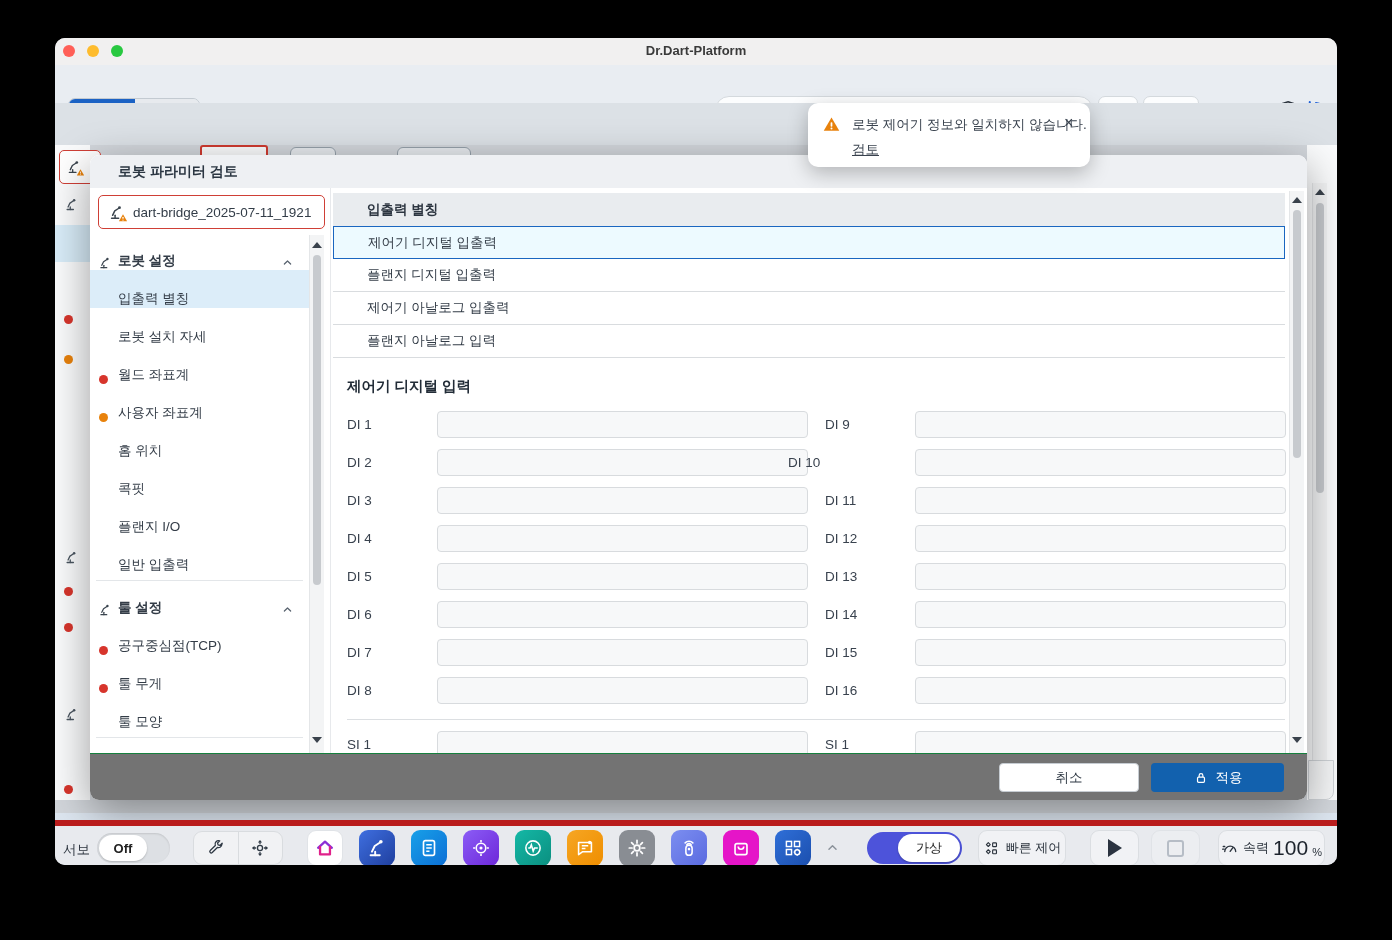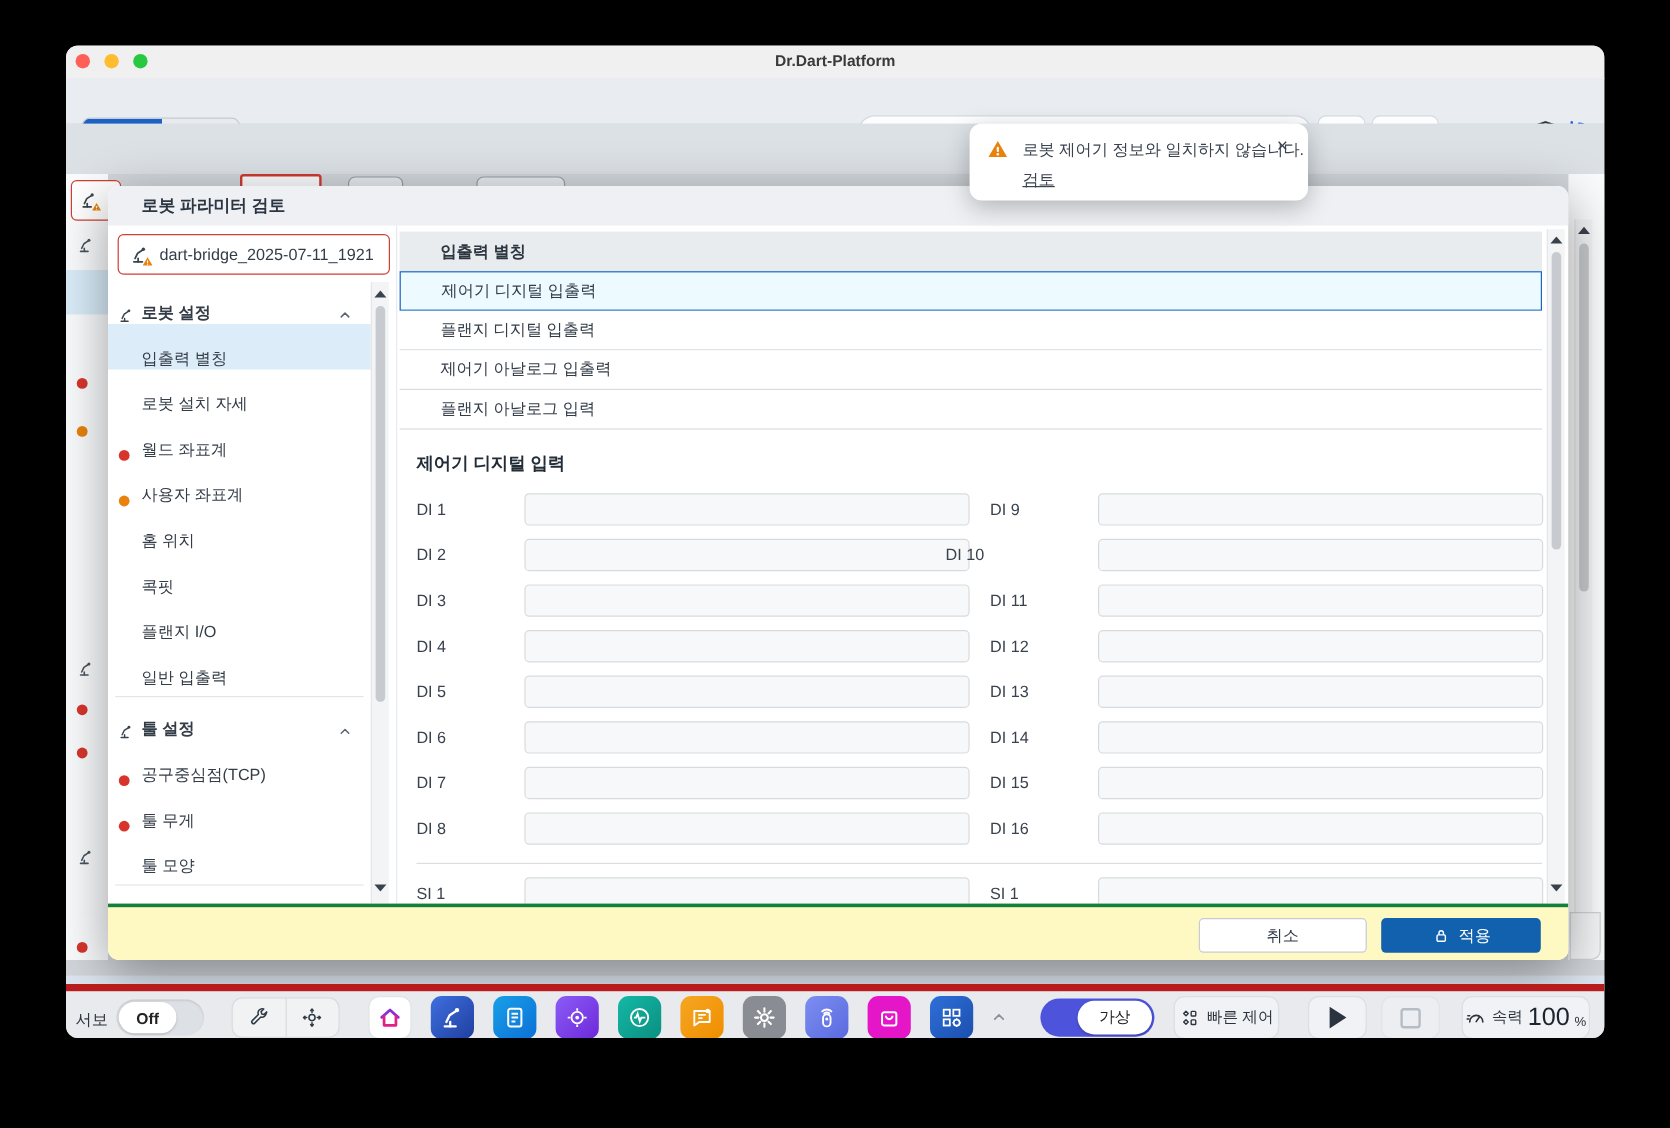--- a/index.html
+++ b/index.html
@@ -66,21 +66,21 @@
   #alias-hd span{font-size:13.5px;font-weight:bold;color:#2c3540;margin-left:34px;}
   .alias-row{position:absolute;left:243px;width:952px;height:33px;box-sizing:border-box;
     border-bottom:1px solid #d9dcdf;display:flex;align-items:center;background:#fff;}
   .alias-row span{font-size:13.5px;color:#333c47;margin-left:34px;}
   .alias-sel{background:#edfaff;border:1.5px solid #1a66c0;}
   #sec-title{left:257px;top:222px;font-size:14.5px;font-weight:bold;color:#222c37;}
   .di-label{position:absolute;font-size:13.5px;color:#39424e;}
   .di-input{position:absolute;width:353px;height:25px;background:#f7f8f9;border:1px solid #d8dbde;
     border-radius:4px;outline:none;font-size:13px;color:#333;padding:0 8px;}
   #di-div{left:257px;top:564px;width:938px;height:1px;background:#dcdfe2;}
-  #dlg-footer{left:0;top:598px;width:100%;height:47px;background:#fef9c3;border-top:3px solid #15803d;z-index:6;}
+  #dlg-footer{left:0;top:598px;width:100%;height:47px;background:#737373;border-top:1px solid #15803d;z-index:6;}
   .btn{box-sizing:border-box;border-radius:4px;display:flex;align-items:center;justify-content:center;
     font-size:13.5px;gap:7px;}
   #btn-cancel{left:909px;top:9px;width:140px;height:29px;background:#fff;border:1px solid #c6ccd2;color:#2f3944;}
   #btn-apply{left:1061px;top:9px;width:133px;height:29px;background:#1261ae;color:#fff;}
   
   #notif{left:753px;top:65px;width:282px;height:64px;background:#fff;border-radius:10px;z-index:60;
     box-shadow:0 6px 20px rgba(0,0,0,.25);}
   #notif-msg{left:44px;top:13px;font-size:13.5px;color:#39424e;}
   #notif-close{left:256px;top:11px;font-size:16px;color:#39424e;}
   #notif-action{left:44px;top:38px;font-size:13.5px;color:#39424e;text-decoration:underline;}

